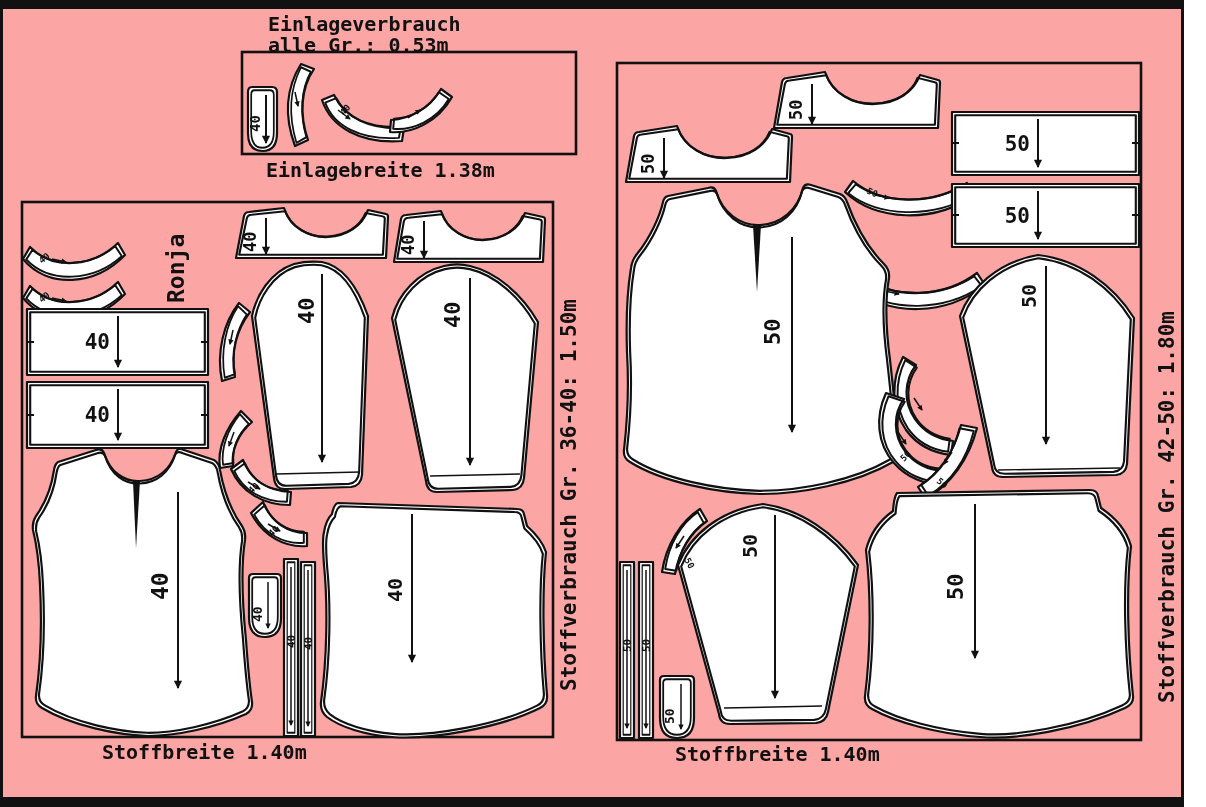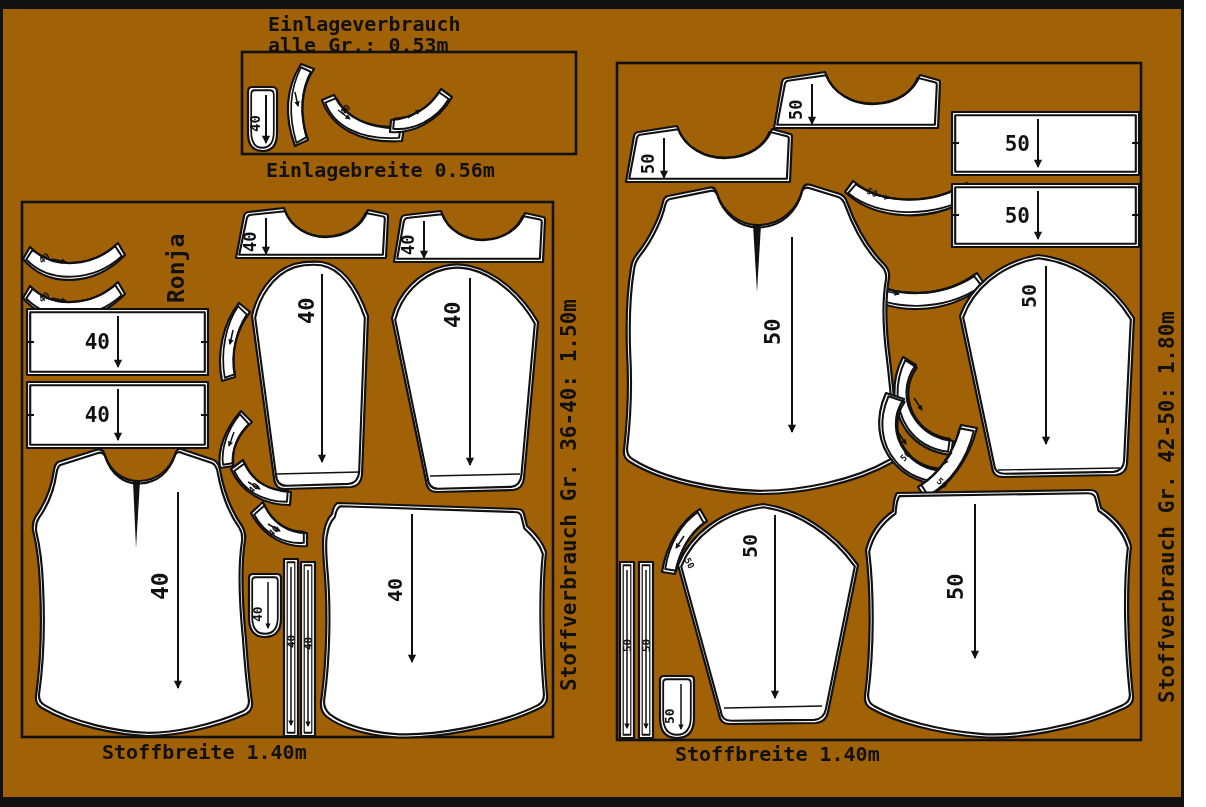--- a/index.html
+++ b/index.html
@@ -1,16 +1,16 @@
 <!DOCTYPE html>
 <html><head>
 <meta charset="utf-8">
 <style>
   html,body{margin:0;padding:0;background:#fff;}
-  .page{position:relative;width:1184px;height:807px;background:#a16207;overflow:hidden;
+  .page{position:relative;width:1184px;height:807px;background:#fca5a5;overflow:hidden;
         font-family:"DejaVu Sans Mono",monospace;}
   .bar{position:absolute;left:0;width:100%;background:#111;}
   .bar.top{top:0;height:9px;}
   .bar.bottom{bottom:0;height:10px;}
   .side{position:absolute;top:0;height:100%;width:3px;background:#111;}
   .side.left{left:0;}
   .side.right{right:0;}
   .t{position:absolute;font-weight:bold;color:#111;font-size:20px;white-space:pre;line-height:1.05;}
   svg.layout{position:absolute;left:0;top:0;}
   path.pc,rect.pc{fill:#ffffff;stroke:#111;stroke-width:2.2;stroke-linejoin:round;}
@@ -27,21 +27,21 @@
 
 <div class="page">
 
   <div class="bar top"></div>
   <div class="bar bottom"></div>
   <div class="side left"></div>
   <div class="side right"></div>
 
   <div class="t" style="left:268px;top:14px;">Einlageverbrauch</div>
   <div class="t" style="left:268px;top:35px;">alle Gr.: 0.53m</div>
-  <div class="t" style="left:266px;top:160px;">Einlagebreite 0.56m</div>
+  <div class="t" style="left:266px;top:160px;">Einlagebreite 1.38m</div>
   <div class="t" style="left:102px;top:742px;">Stoffbreite 1.40m</div>
   <div class="t" style="left:675px;top:744px;">Stoffbreite 1.40m</div>
 
   <svg class="layout" width="1206" height="807" viewBox="0 0 1206 807">
     <defs>
       <marker id="ah" viewBox="0 0 10 10" refX="8.5" refY="5" markerWidth="9" markerHeight="9" orient="auto" markerUnits="userSpaceOnUse">
         <path d="M0.5 0.5 L9.5 5 L0.5 9.5 Z" fill="#111"></path>
       </marker>
       <marker id="ahs" viewBox="0 0 10 10" refX="8" refY="5" markerWidth="6" markerHeight="6" orient="auto" markerUnits="userSpaceOnUse">
         <path d="M0.5 0.5 L9.5 5 L0.5 9.5 Z" fill="#111"></path>

